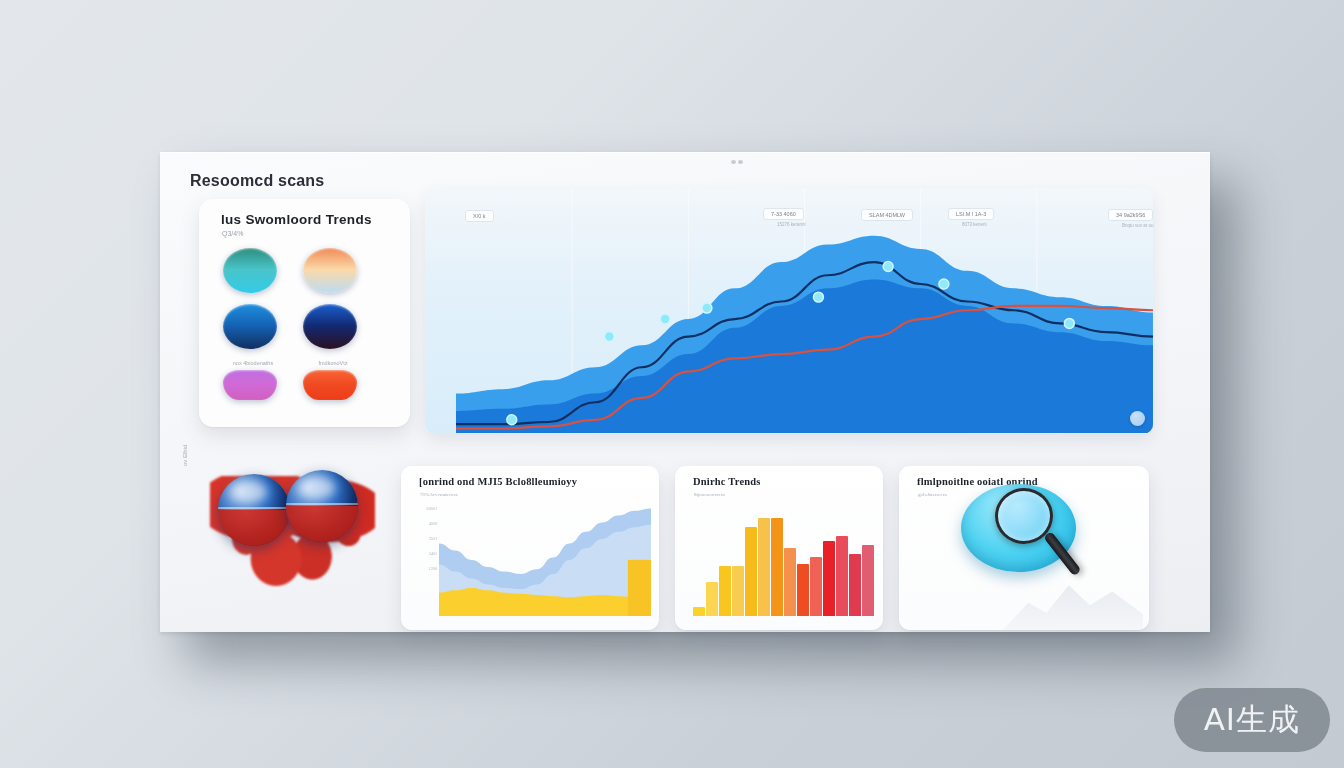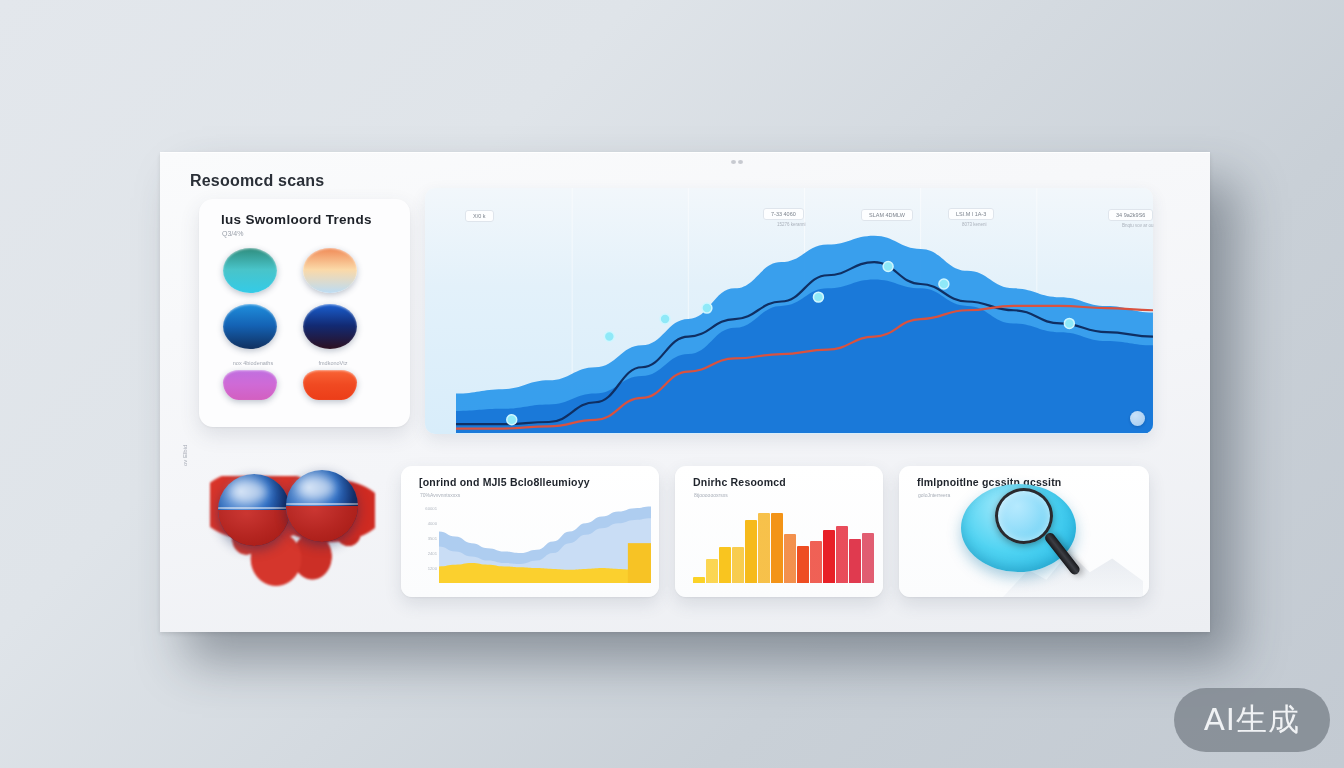--- a/index.html
+++ b/index.html
@@ -117,24 +117,25 @@
   }
   .globe::before{
     content:""; position:absolute; left:16%; top:10%; width:52%; height:30%;
     border-radius:50%; background:rgba(255,255,255,.55); filter:blur(5px);
   }
   #globe-1{ left:40px; top:16px; }
   #globe-2{ left:108px; top:12px; }
 
   
   .mini-card{
-    position:absolute; top:466px; height:131px; border-radius:11px;
+    position:absolute; top:466px; height:164px; border-radius:11px;
     background:linear-gradient(180deg,#ffffff 0%,#fbfcfd 100%);
     box-shadow:0 7px 17px rgba(55,70,95,.13), 0 1px 2px rgba(0,0,0,.05);
     overflow:hidden;
+    font-family:Liberation Serif, serif;
   }
   #card-area{ left:401px; width:258px; }
   #card-bars{ left:675px; width:208px; }
   #card-search{ left:899px; width:250px; }
   .mc-title{
     position:absolute; left:18px; top:10px; font-size:10.5px; font-weight:700;
     color:#1e232b; filter:blur(.4px); white-space:nowrap; letter-spacing:.2px;
   }
   .mc-sub{
     position:absolute; left:19px; top:26px; font-size:5px; color:#a8aeb8;
@@ -283,42 +284,42 @@
     <svg id="svg-area" viewBox="0 0 220 80" preserveAspectRatio="none" style="position:absolute;left:20px;right:0;top:0;bottom:0;width:calc(100% - 20px);height:100%;">
         <path d="M 0 29.160000000000004 C 8.461538461538462 29.160000000000004, 8.461538461538462 34.080000000000005, 16.923076923076923 34.080000000000005 C 25.384615384615387 34.080000000000005, 25.384615384615387 40.64, 33.84615384615385 40.64 C 42.30769230769231 40.64, 42.307692307692314 45.56, 50.769230769230774 45.56 C 59.23076923076923 45.56, 59.23076923076923 48.84, 67.6923076923077 48.84 C 76.15384615384616 48.84, 76.15384615384615 50.480000000000004, 84.61538461538461 50.480000000000004 C 93.07692307692308 50.480000000000004, 93.07692307692308 47.2, 101.53846153846155 47.2 C 110.00000000000001 47.2, 110 39, 118.46153846153847 39 C 126.92307692307693 39, 126.92307692307692 29.160000000000004, 135.3846153846154 29.160000000000004 C 143.84615384615384 29.160000000000004, 143.84615384615387 20.96, 152.30769230769232 20.96 C 160.76923076923077 20.96, 160.76923076923077 14.400000000000006, 169.23076923076923 14.400000000000006 C 177.69230769230768 14.400000000000006, 177.6923076923077 9.480000000000004, 186.15384615384616 9.480000000000004 C 194.6153846153846 9.480000000000004, 194.61538461538464 6.200000000000003, 203.0769230769231 6.200000000000003 C 211.53846153846155 6.200000000000003, 211.53846153846155 4.560000000000002, 220 4.560000000000002 L 220 80 L 0 80 Z" fill="#aecdf0"></path>
         <path d="M 0 43.92 C 8.461538461538462 43.92, 8.461538461538462 48.84, 16.923076923076923 48.84 C 25.384615384615387 48.84, 25.384615384615387 53.760000000000005, 33.84615384615385 53.760000000000005 C 42.30769230769231 53.760000000000005, 42.307692307692314 57.86, 50.769230769230774 57.86 C 59.23076923076923 57.86, 59.23076923076923 60.32, 67.6923076923077 60.32 C 76.15384615384616 60.32, 76.15384615384615 61.14, 84.61538461538461 61.14 C 93.07692307692308 61.14, 93.07692307692308 57.86, 101.53846153846155 57.86 C 110.00000000000001 57.86, 110 50.480000000000004, 118.46153846153847 50.480000000000004 C 126.92307692307693 50.480000000000004, 126.92307692307692 40.64, 135.3846153846154 40.64 C 143.84615384615384 40.64, 143.84615384615387 32.440000000000005, 152.30769230769232 32.440000000000005 C 160.76923076923077 32.440000000000005, 160.76923076923077 25.880000000000003, 169.23076923076923 25.880000000000003 C 177.69230769230768 25.880000000000003, 177.6923076923077 20.96, 186.15384615384616 20.96 C 194.6153846153846 20.96, 194.61538461538464 17.680000000000007, 203.0769230769231 17.680000000000007 C 211.53846153846155 17.680000000000007, 211.53846153846155 16.040000000000006, 220 16.040000000000006 L 220 80 L 0 80 Z" fill="#c9ddf5"></path>
         <path d="M 0 63.6 C 8.461538461538462 63.6, 8.461538461538462 61.96, 16.923076923076923 61.96 C 25.384615384615387 61.96, 25.384615384615387 60.32, 33.84615384615385 60.32 C 42.30769230769231 60.32, 42.307692307692314 61.96, 50.769230769230774 61.96 C 59.23076923076923 61.96, 59.23076923076923 63.6, 67.6923076923077 63.6 C 76.15384615384616 63.6, 76.15384615384615 64.42, 84.61538461538461 64.42 C 93.07692307692308 64.42, 93.07692307692308 65.24, 101.53846153846155 65.24 C 110.00000000000001 65.24, 110 66.06, 118.46153846153847 66.06 C 126.92307692307693 66.06, 126.92307692307692 66.88, 135.3846153846154 66.88 C 143.84615384615384 66.88, 143.84615384615387 66.06, 152.30769230769232 66.06 C 160.76923076923077 66.06, 160.76923076923077 65.24, 169.23076923076923 65.24 C 177.69230769230768 65.24, 177.6923076923077 66.06, 186.15384615384616 66.06 C 194.6153846153846 66.06, 194.61538461538464 66.88, 203.0769230769231 66.88 C 211.53846153846155 66.88, 211.53846153846155 66.88, 220 66.88 L 220 80 L 0 80 Z" fill="#fbd02e"></path>
         <rect x="196" width="24" y="40.64" height="39.36" fill="#f7c325"></rect>
       </svg>
   </div>
 </div>
 
 <div class="mini-card" id="card-bars">
-  <div class="mc-title">Dnirhc Resoomcd</div>
+  <div class="mc-title">Dnirhc Trends</div>
   <div class="mc-sub">8tjooooooxrsxs</div>
   <div class="mc-plot" id="bars-plot">
       <div class="bar" style="left: 0%; width: 6.85714%; height: 8%; background: linear-gradient(rgb(251, 210, 39) 0%, rgb(251, 210, 39) 100%); opacity: 1;"></div>
       <div class="bar" style="left: 7.14286%; width: 6.85714%; height: 30%; background: linear-gradient(rgb(251, 203, 34) 0%, rgb(251, 203, 34) 100%); opacity: 0.78;"></div>
       <div class="bar" style="left: 14.2857%; width: 6.85714%; height: 44%; background: linear-gradient(rgb(249, 197, 31) 0%, rgb(249, 197, 31) 100%); opacity: 1;"></div>
       <div class="bar" style="left: 21.4286%; width: 6.85714%; height: 44%; background: linear-gradient(rgb(247, 191, 29) 0%, rgb(247, 191, 29) 100%); opacity: 0.78;"></div>
       <div class="bar" style="left: 28.5714%; width: 6.85714%; height: 78%; background: linear-gradient(rgb(246, 186, 27) 0%, rgb(246, 186, 27) 100%); opacity: 1;"></div>
       <div class="bar" style="left: 35.7143%; width: 6.85714%; height: 86%; background: linear-gradient(rgb(245, 176, 24) 0%, rgb(245, 176, 24) 100%); opacity: 0.78;"></div>
       <div class="bar" style="left: 42.8571%; width: 6.85714%; height: 86%; background: linear-gradient(rgb(243, 148, 24) 0%, rgb(243, 148, 24) 100%); opacity: 1;"></div>
       <div class="bar" style="left: 50%; width: 6.85714%; height: 60%; background: linear-gradient(rgb(240, 114, 27) 0%, rgb(240, 114, 27) 100%); opacity: 0.78;"></div>
       <div class="bar" style="left: 57.1429%; width: 6.85714%; height: 46%; background: linear-gradient(rgb(238, 77, 34) 0%, rgb(238, 77, 34) 100%); opacity: 1;"></div>
       <div class="bar" style="left: 64.2857%; width: 6.85714%; height: 52%; background: linear-gradient(rgb(236, 53, 38) 0%, rgb(236, 53, 38) 100%); opacity: 0.78;"></div>
       <div class="bar" style="left: 71.4286%; width: 6.85714%; height: 66%; background: linear-gradient(rgb(232, 32, 39) 0%, rgb(232, 32, 39) 100%); opacity: 1;"></div>
       <div class="bar" style="left: 78.5714%; width: 6.85714%; height: 70%; background: linear-gradient(rgb(227, 27, 45) 0%, rgb(227, 27, 45) 100%); opacity: 0.78;"></div>
       <div class="bar" style="left: 85.7143%; width: 6.85714%; height: 54%; background: linear-gradient(rgb(224, 58, 79) 0%, rgb(224, 58, 79) 100%); opacity: 1;"></div>
       <div class="bar" style="left: 92.8571%; width: 6.85714%; height: 62%; background: linear-gradient(rgb(217, 48, 74) 0%, rgb(217, 48, 74) 100%); opacity: 0.78;"></div>
     </div>
 </div>
 
 <div class="mini-card" id="card-search">
-  <div class="mc-title">flmlpnoitlne gcssitn gcssitn</div>
+  <div class="mc-title">flmlpnoitlne ooiatl onrind</div>
   <div class="mc-sub">goloJnterreera</div>
   <div class="mag-bg-mtn"></div>
   <div class="mag-disc"></div>
   <div class="mag-handle"></div>
   <div class="mag-ring"></div>
 </div>
 
 <div id="watermark">AI生成</div>
 
 </body></html>

